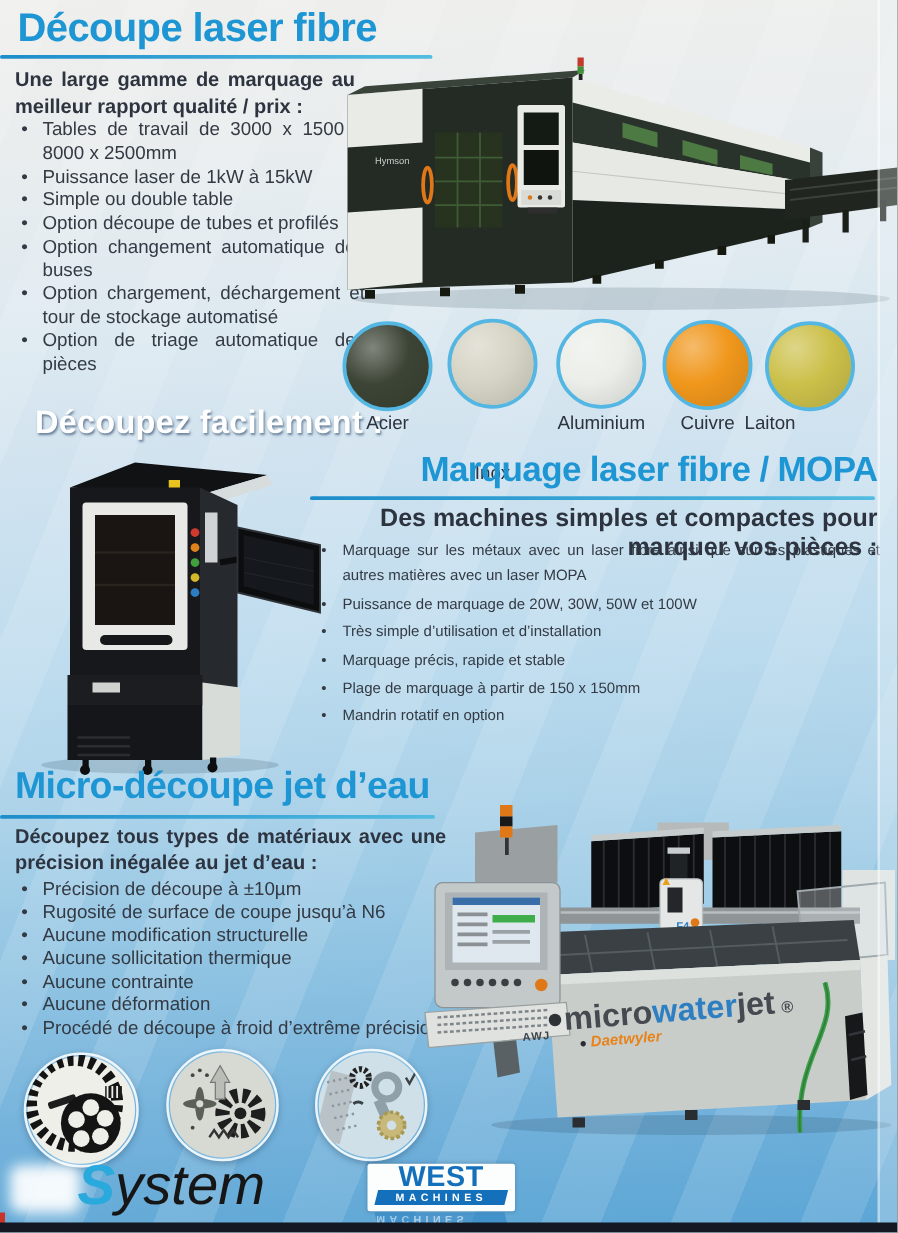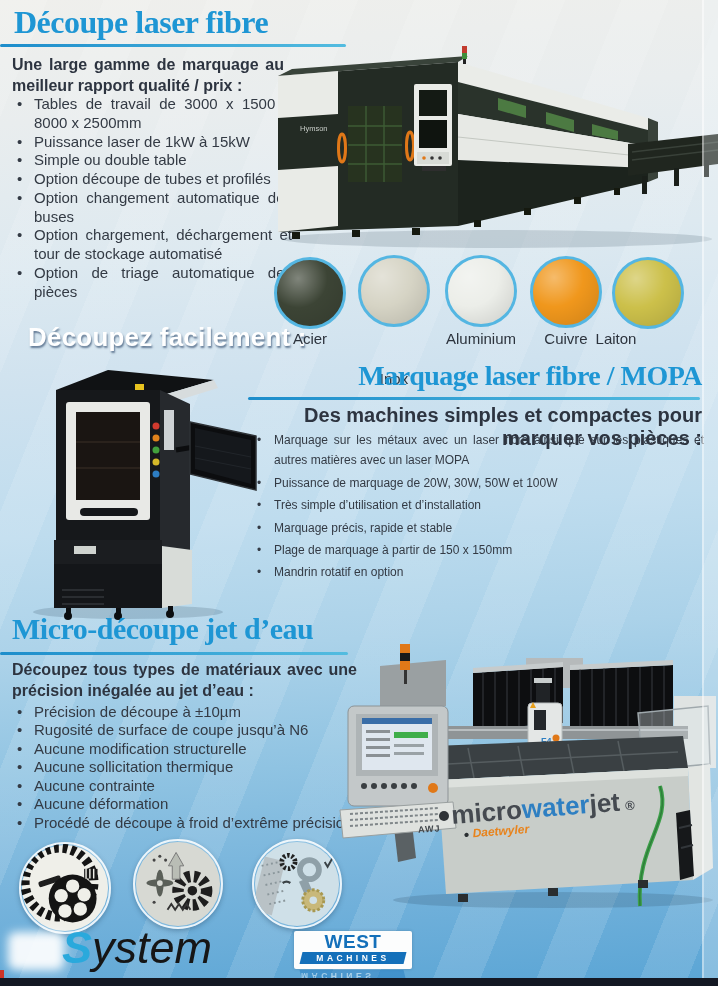--- a/index.html
+++ b/index.html
@@ -8,21 +8,21 @@
     font-family:"Liberation Sans",sans-serif;
     background:linear-gradient(176deg,
       #efefec 0%, #e9edee 12%, #dde9f0 26%,
       #cfe2ef 38%, #bedcee 52%, #abd2e9 64%,
       #8fc3e2 76%, #74b2db 88%, #5aa5d5 100%);
   }
   .streaks{position:absolute;inset:0;pointer-events:none;
     background:repeating-linear-gradient(112deg,
       rgba(255,255,255,.12) 0 44px, rgba(255,255,255,0) 44px 96px);}
   .abs{position:absolute;}
-  .title{color:#1e96d4;font-weight:bold;letter-spacing:-0.5px;font-family:Liberation Serif, serif;}
+  .title{color:#1e96d4;font-weight:bold;letter-spacing:-0.5px;}
   .rule{height:3px;background:linear-gradient(90deg,#1d8dcb,#53bce0);border-radius:2px;}
   .intro{font-weight:bold;color:#2d3440;text-align:justify;}
   ul.bullets{list-style:none;margin:0;padding:0;color:#333a44;}
   ul.bullets li{position:relative;padding-left:22px;text-align:justify;}
   ul.bullets li::before{content:"\2022";position:absolute;left:5px;top:0;}
   .s1-list{font-size:15px;line-height:1.25;}
   .s2-list{font-size:12px;line-height:1.7;}
   .s2-list li{margin-bottom:2px;}
   .s3-list{font-size:15px;line-height:1.23;}
   .cta{color:#fff;font-weight:bold;font-size:26px;letter-spacing:.2px;
@@ -39,21 +39,21 @@
   .bw-reg{font-size:13px;color:#454a50;margin-left:5px;}
   .daet{transform:rotate(-4.5deg);transform-origin:left top;font-size:12px;font-weight:bold;
         font-style:italic;color:#e8831c;white-space:nowrap;}
   .daet .dot{color:#2a2e31;font-style:normal;font-size:10px;margin-right:3px;}
   .awj{transform:rotate(-4deg);font-size:9px;font-weight:bold;color:#40464b;letter-spacing:1px;}
   .sys-text{font-size:45px;font-style:italic;color:#161616;letter-spacing:0;}
   .sys-s{color:#2aa9dc;font-weight:bold;}
   .smudge{background:#fff;filter:blur(5px);opacity:.92;border-radius:8px;}
   .west-box{width:118px;height:38px;background:#fcfdfd;border-radius:2px;text-align:center;
             box-shadow:0 0 3px rgba(30,60,90,.3);}
-  .west-word{color:#1470ba;font-weight:bold;font-size:19px;line-height:21px;letter-spacing:.5px;}
+  .west-word{color:#1470ba;font-weight:bold;font-size:23px;line-height:21px;letter-spacing:.5px;}
   .machines-band{margin:0 7px;background:#1470ba;transform:skewX(-14deg);height:12px;line-height:12px;}
   .machines-band span{display:block;transform:skewX(14deg);color:#fff;font-size:8.5px;
                       font-weight:bold;letter-spacing:3.5px;}
   .west-reflection{opacity:.4;transform:scaleY(-1);filter:blur(.4px);}
   .sample-circle{position:absolute;border-radius:50%;box-shadow:0 2px 5px rgba(30,60,90,.35);
                  border:2px solid rgba(255,255,255,.85);box-sizing:border-box;overflow:hidden;}
   .bottom-strip{background:#141823;}
   .edge-line{background:rgba(255,255,255,.55);}
   .edge-strip{background:rgba(240,245,247,.3);}
 </style>

